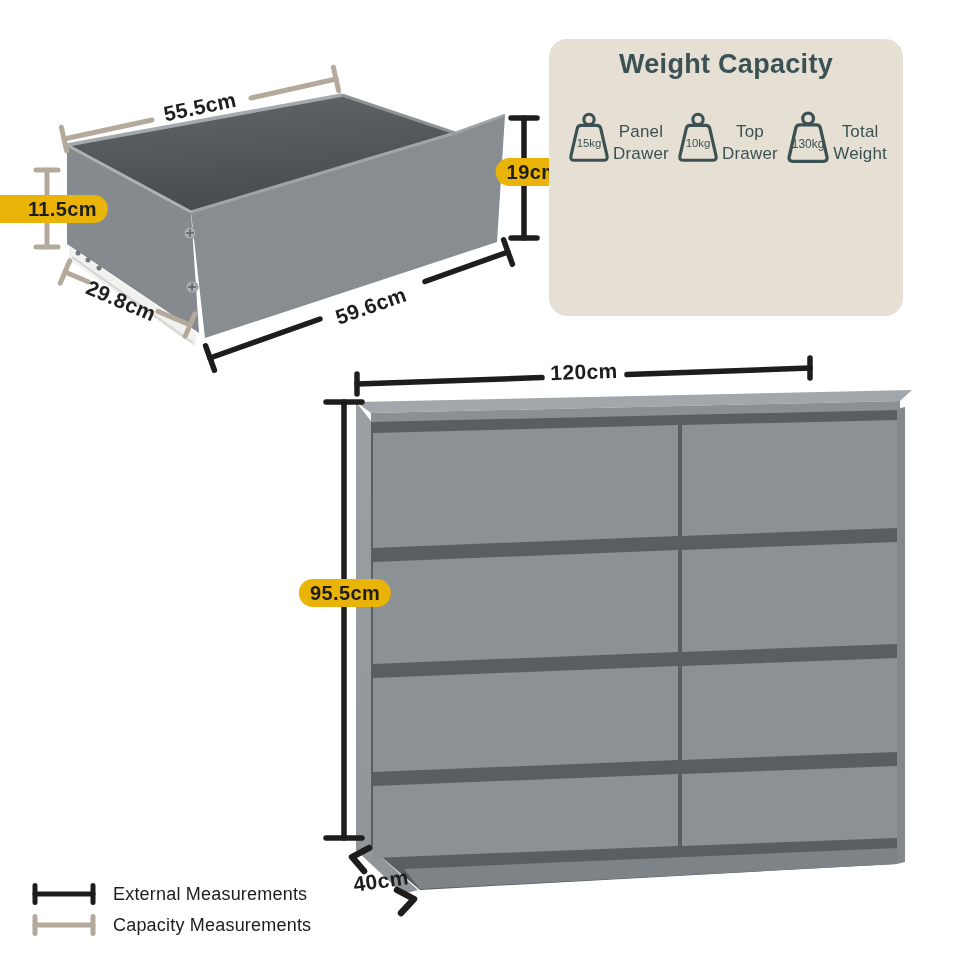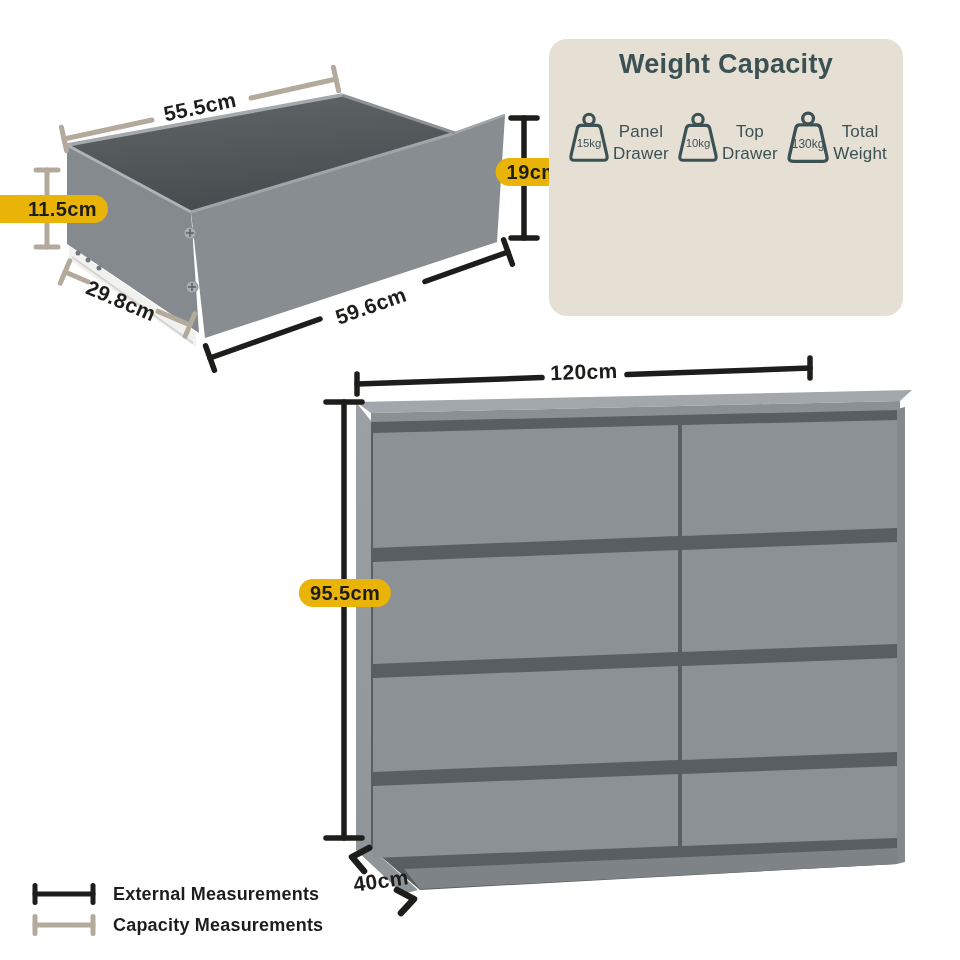--- a/index.html
+++ b/index.html
@@ -33,21 +33,21 @@
     display:flex; justify-content:space-between;
   }
   .wp-item { width:104px; display:flex; flex-direction:row; align-items:center; }
   .wp-item svg { display:block; }
   .wp-label {
     margin-top:9px; text-align:center; font-size:17px; color:#3c5154;
     line-height:1.25; font-weight:400; letter-spacing:.2px;
   }
   
   .legend { position:absolute; left:30px; top:882px; }
-  .legend-row { display:flex; align-items:center; height:24px; margin-bottom:7px;font-weight:bold; }
+  .legend-row { display:flex; align-items:center; height:24px; margin-bottom:7px; }
   .legend-row svg { display:block; }
   .legend-text { margin-left:15px; font-size:18px; color:#1d1d1b; letter-spacing:.2px; }
 </style>
 </head>
 <body>
 
 <div class="canvas">
 
   <svg class="art" viewBox="0 0 960 960">
     <defs>

